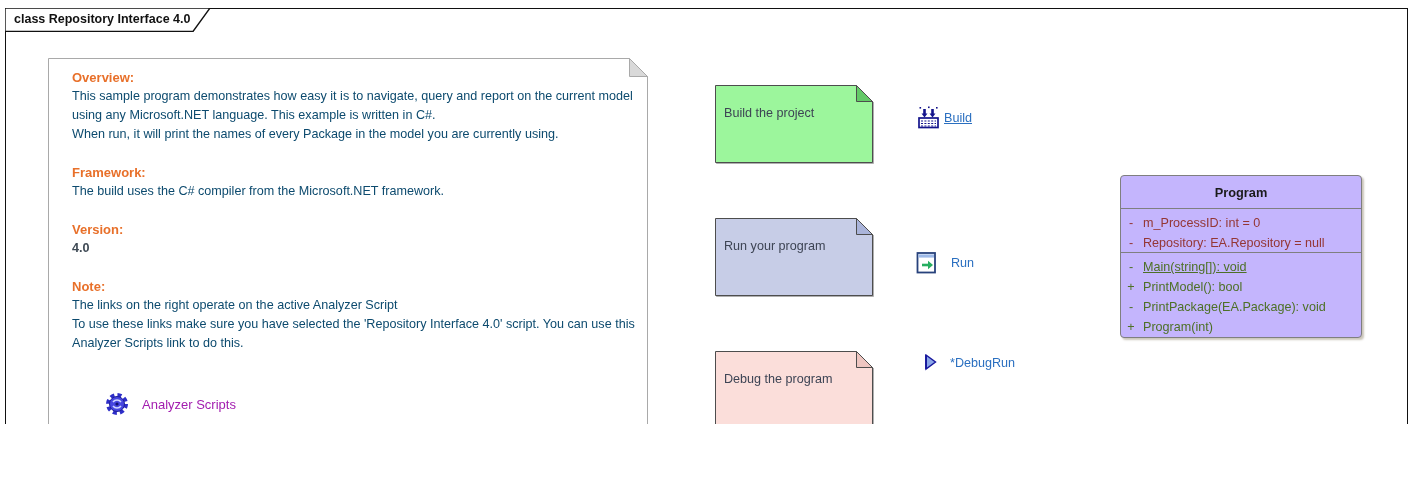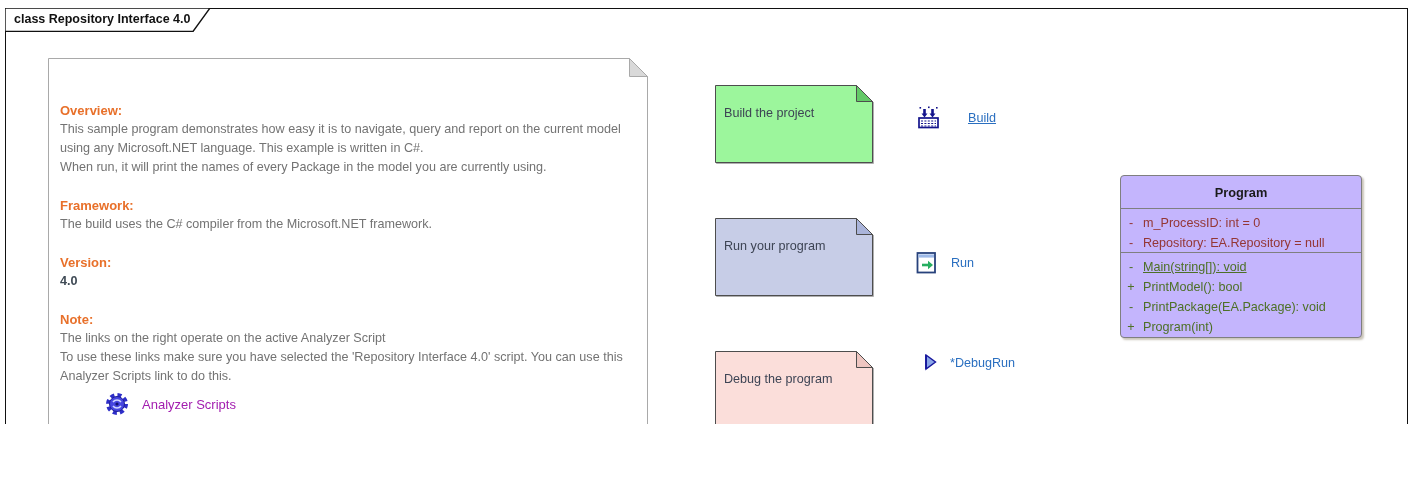--- a/index.html
+++ b/index.html
@@ -9,41 +9,41 @@
   
   .frame{position:absolute;left:5px;top:8px;width:1401px;height:472px;
          border:1px solid #111;border-bottom-width:2px;background:#fff;}
   .frame-label{position:absolute;left:5px;top:8px;width:206px;height:24px;}
   .frame-label svg{position:absolute;left:0;top:0;}
   .frame-label .txt{position:absolute;left:9px;top:4px;font-size:12.5px;font-weight:bold;color:#111;white-space:nowrap;}
 
   
   .ovnote{position:absolute;left:48px;top:58px;width:600px;height:390px;}
   .ovnote > svg{position:absolute;left:0;top:0;}
-  .ovnote .content{position:absolute;left:12px;top:10px;width:578px;margin-top:33px;}
+  .ovnote .content{position:absolute;left:24px;top:10px;width:578px;}
   .sec{margin:0 0 19px 0;}
   .sec h4{margin:0;font-size:13px;line-height:19px;font-weight:bold;color:#e8702a;}
-  .sec p{margin:0;font-size:12.6px;line-height:19px;color:#737373;}
+  .sec p{margin:0;font-size:12.6px;line-height:19px;color:#0c4a6e;}
   .sec p.version-value{font-weight:bold;color:#3f4a55;}
 
   .analyzer-link{position:absolute;left:57px;top:334px;display:flex;align-items:center;gap:13px;cursor:pointer;}
   .analyzer-link .lbl{font-size:13px;color:#a21caf;}
 
   
   .snote{position:absolute;width:158px;height:78px;}
   .snote > svg{position:absolute;left:0;top:0;filter:drop-shadow(1.5px 1.5px 0.5px rgba(110,110,110,0.55));}
   .snote .txt{position:absolute;left:9px;top:21px;font-size:12.6px;color:#3d4454;white-space:nowrap;}
   .snote-build{left:715px;top:85px;}
   .snote-run{left:715px;top:218px;}
   .snote-debug{left:715px;top:351px;}
 
   
   .action-link{position:absolute;display:flex;align-items:center;cursor:pointer;}
   .action-link .lbl{font-size:12.6px;color:#2a6fc0;white-space:nowrap;}
-  .link-build{left:917px;top:106px;}  .link-build .lbl{margin-left:28px;text-decoration:underline;}
+  .link-build{left:917px;top:106px;}  .link-build .lbl{margin-left:4px;text-decoration:underline;}
   .link-run{left:916px;top:244px;margin-top:7px;}    .link-run .lbl{margin-left:14px;}
   .link-debug{left:925px;top:354px;}  .link-debug .lbl{margin-left:13px;}
 
   
   .clsbox{position:absolute;left:1120px;top:175px;width:242px;height:163px;
           background:#c4b5fd;border:1px solid #7f7f7f;border-radius:4px;
           box-shadow:2px 2px 2px rgba(140,128,105,0.45);box-sizing:border-box;}
   .cls-title{height:32px;border-bottom:1px solid #7f7f7f;display:flex;align-items:center;justify-content:center;
              font-size:12.8px;font-weight:bold;color:#1a1a1a;}
   .cls-attrs{height:44px;border-bottom:1px solid #7f7f7f;padding-top:4px;box-sizing:border-box;}

